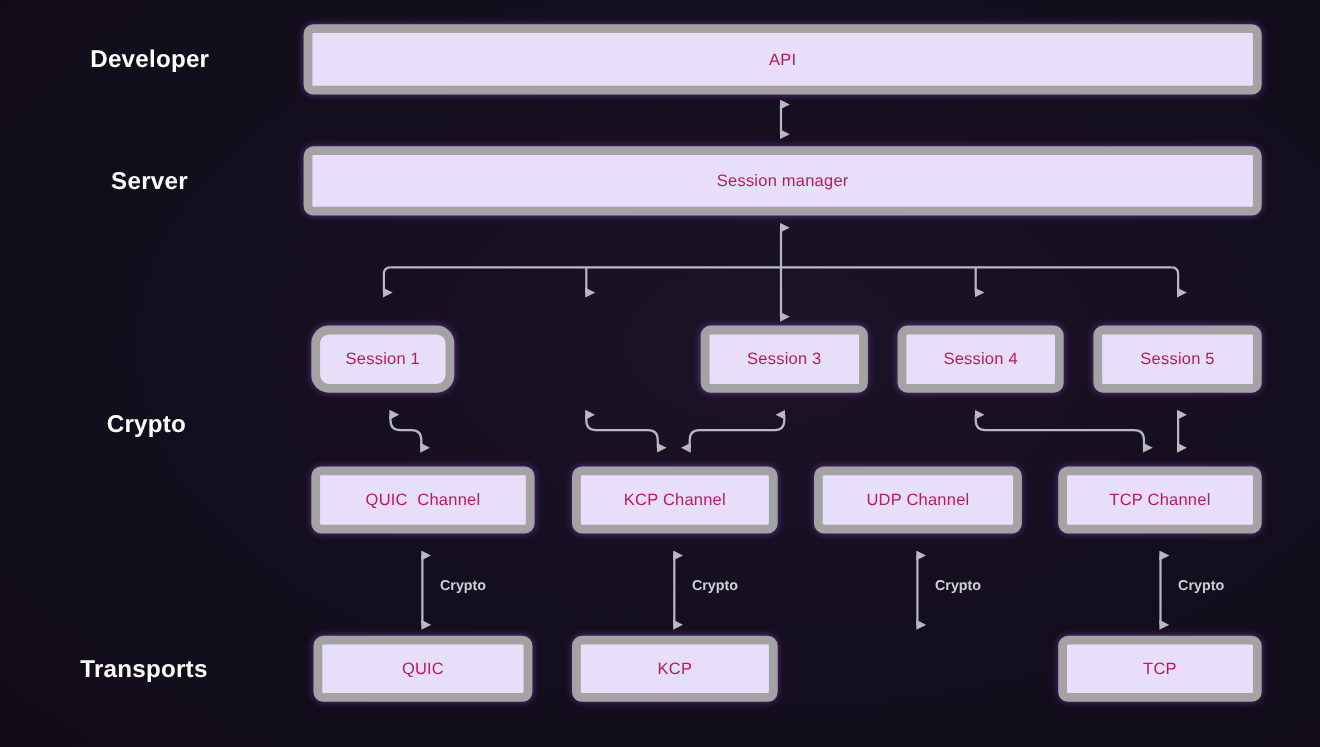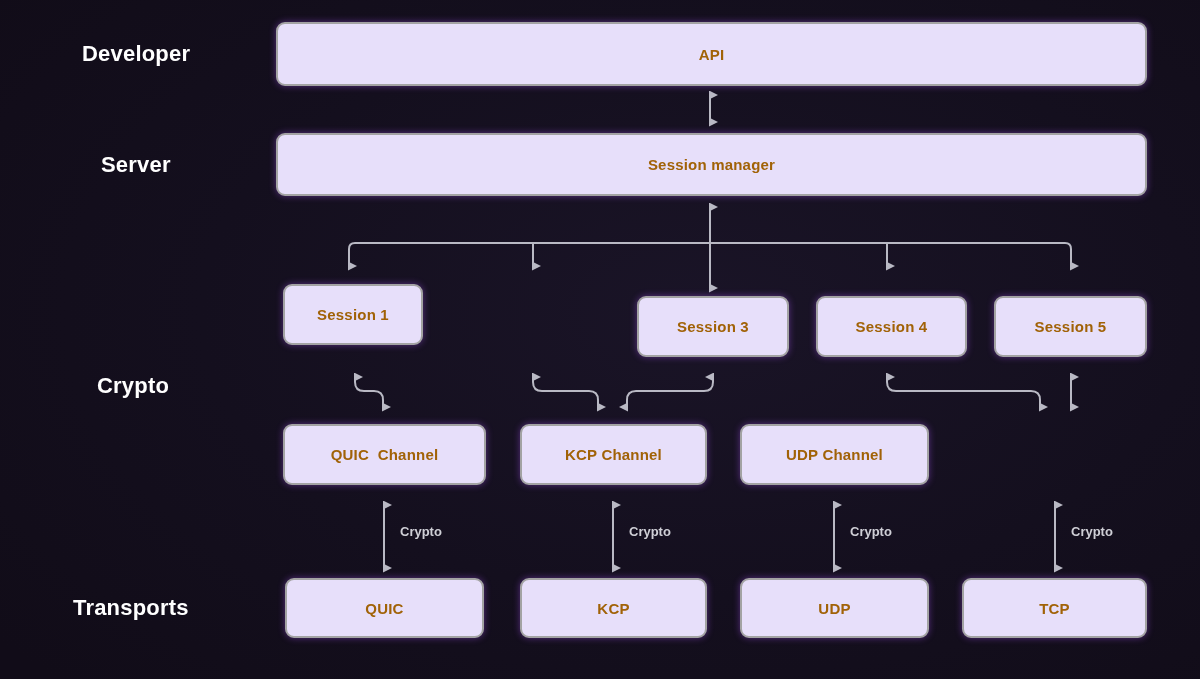--- a/index.html
+++ b/index.html
@@ -34,25 +34,25 @@
     color: #ffffff;
     font-weight: bold;
     font-size: 22px;
     letter-spacing: .2px;
     white-space: nowrap;
   }
   .node {
     position: absolute;
     box-sizing: border-box;
     background: #e7dffa;
-    border: 2px solid #a3a3a3;
+    border: 8px solid #a3a3a3;
     border-radius: 9px;
-    color: #a16207;
+    color: #be185d;
     font-size: 15px;
-    font-weight: bold;
+    font-weight: normal;
     display: flex;
     align-items: center;
     justify-content: center;
     letter-spacing: .2px;
     box-shadow: 0 0 7px rgba(168,85,247,0.45);
     white-space: pre;
   }
   .node.wide { font-size: 15px; }
   .node.session { font-size: 15px; }
   .edge-label {
@@ -136,32 +136,32 @@
 
   <div class="row-label" style="left:82px; top:41px;">Developer</div>
   <div class="row-label" style="left:101px; top:152px;">Server</div>
   <div class="row-label" style="left:97px; top:373px;">Crypto</div>
   <div class="row-label" style="left:73px; top:595px;">Transports</div>
 
   <div class="node wide" style="left:276px; top:22px; width:871px; height:64px;">API</div>
 
   <div class="node wide" style="left:276px; top:133px; width:871px; height:63px;">Session manager</div>
 
-  <div class="node session" style="left:283px; top:284px; width:140px; height:61px;">Session 1</div>
+  <div class="node session" style="left:283px; top:296px; width:130px; height:61px;border-radius:16px;">Session 1</div>
   <div class="node session" style="left:637px; top:296px; width:152px; height:61px;text-align:center;">Session 3</div>
   <div class="node session" style="left:816px; top:296px; width:151px; height:61px;">Session 4</div>
   <div class="node session" style="left:994px; top:296px; width:153px; height:61px;">Session 5</div>
 
   <div class="node" style="left:283px; top:424px; width:203px; height:61px;text-align:right;">QUIC  Channel</div>
   <div class="node" style="left:520px; top:424px; width:187px; height:61px;">KCP Channel</div>
   <div class="node" style="left:740px; top:424px; width:189px; height:61px;">UDP Channel</div>
+  <div class="node" style="left:962px; top:424px; width:185px; height:61px;">TCP Channel</div>
 
   <div class="node" style="left:285px; top:578px; width:199px; height:60px;">QUIC</div>
   <div class="node" style="left:520px; top:578px; width:187px; height:60px;">KCP</div>
-  <div class="node" style="left:740px; top:578px; width:189px; height:60px;">UDP</div>
   <div class="node" style="left:962px; top:578px; width:185px; height:60px;">TCP</div>
 
   <div class="edge-label" style="left:400px; top:524px;">Crypto</div>
   <div class="edge-label" style="left:629px; top:524px;">Crypto</div>
   <div class="edge-label" style="left:850px; top:524px;">Crypto</div>
   <div class="edge-label" style="left:1071px; top:524px;">Crypto</div>
 
 </div>
 
 </body></html>

